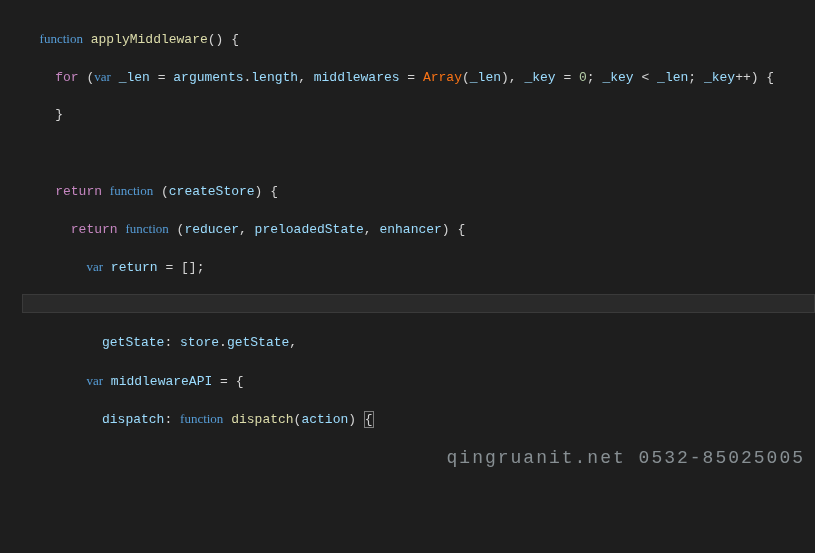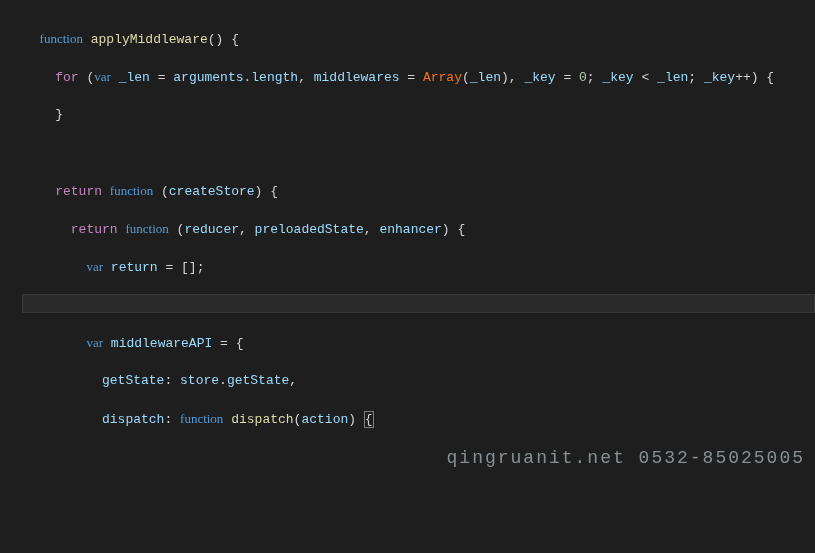--- a/index.html
+++ b/index.html
@@ -70,22 +70,22 @@
 
 <div class="code-area">
 <div class="line">  <span class="kw-blue">function</span> <span class="fn-name">applyMiddleware</span>() {</div>
 <div class="line">    <span class="kw-purple">for</span> (<span class="kw-blue">var</span> <span class="param">_len</span> = <span class="param">arguments</span>.<span class="param">length</span>, <span class="param">middlewares</span> = <span class="cls">Array</span>(<span class="param">_len</span>), <span class="param">_key</span> = <span class="num">0</span>; <span class="param">_key</span> &lt; <span class="param">_len</span>; <span class="param">_key</span>++) {</div>
 <div class="line">    }</div>
 <div class="line"> </div>
 <div class="line">    <span class="kw-purple">return</span> <span class="kw-blue">function</span> (<span class="param">createStore</span>) {</div>
 <div class="line">      <span class="kw-purple">return</span> <span class="kw-blue">function</span> (<span class="param">reducer</span>, <span class="param">preloadedState</span>, <span class="param">enhancer</span>) {</div>
 <div class="line">        <span class="kw-blue">var</span> <span class="param">return</span> = [];</div>
 <div class="line"> </div>
+<div class="line">          <span class="param">getState</span>: <span class="param">store</span>.<span class="param">getState</span>,</div>
 <div class="line">        <span class="kw-blue">var</span> <span class="param">middlewareAPI</span> = {</div>
-<div class="line">          <span class="param">getState</span>: <span class="param">store</span>.<span class="param">getState</span>,</div>
 <div class="line">          <span class="param">dispatch</span>: <span class="kw-blue">function</span> <span class="fn-name">dispatch</span>(<span class="param">action</span>) <span class="bracket-hl">{</span></div>
 
 
 
 
 
 
 
 
 

